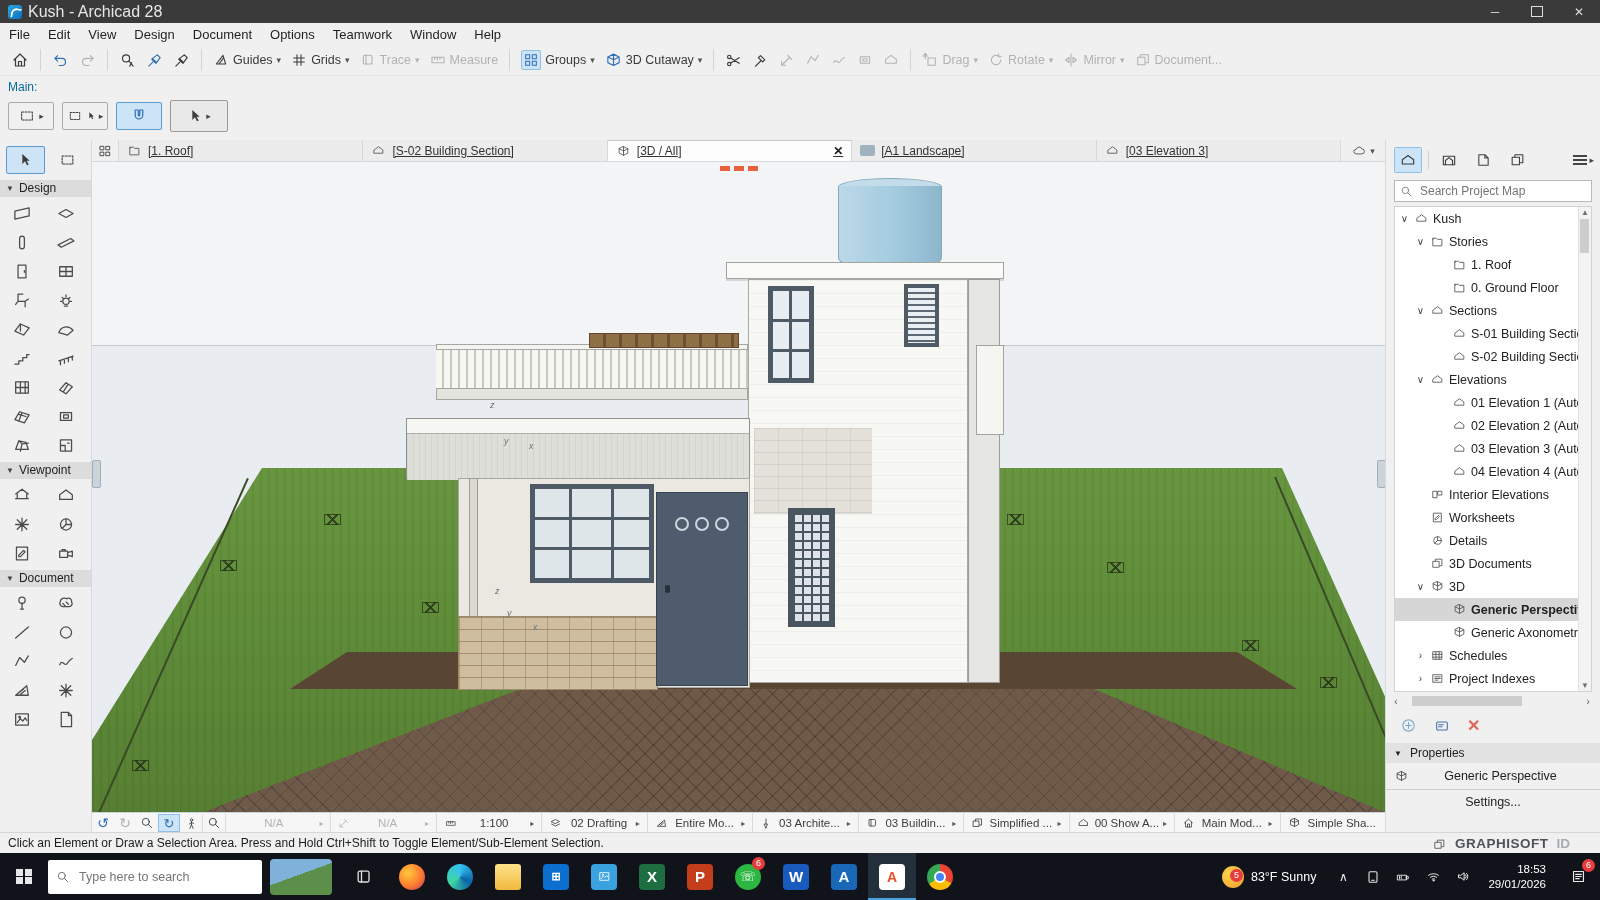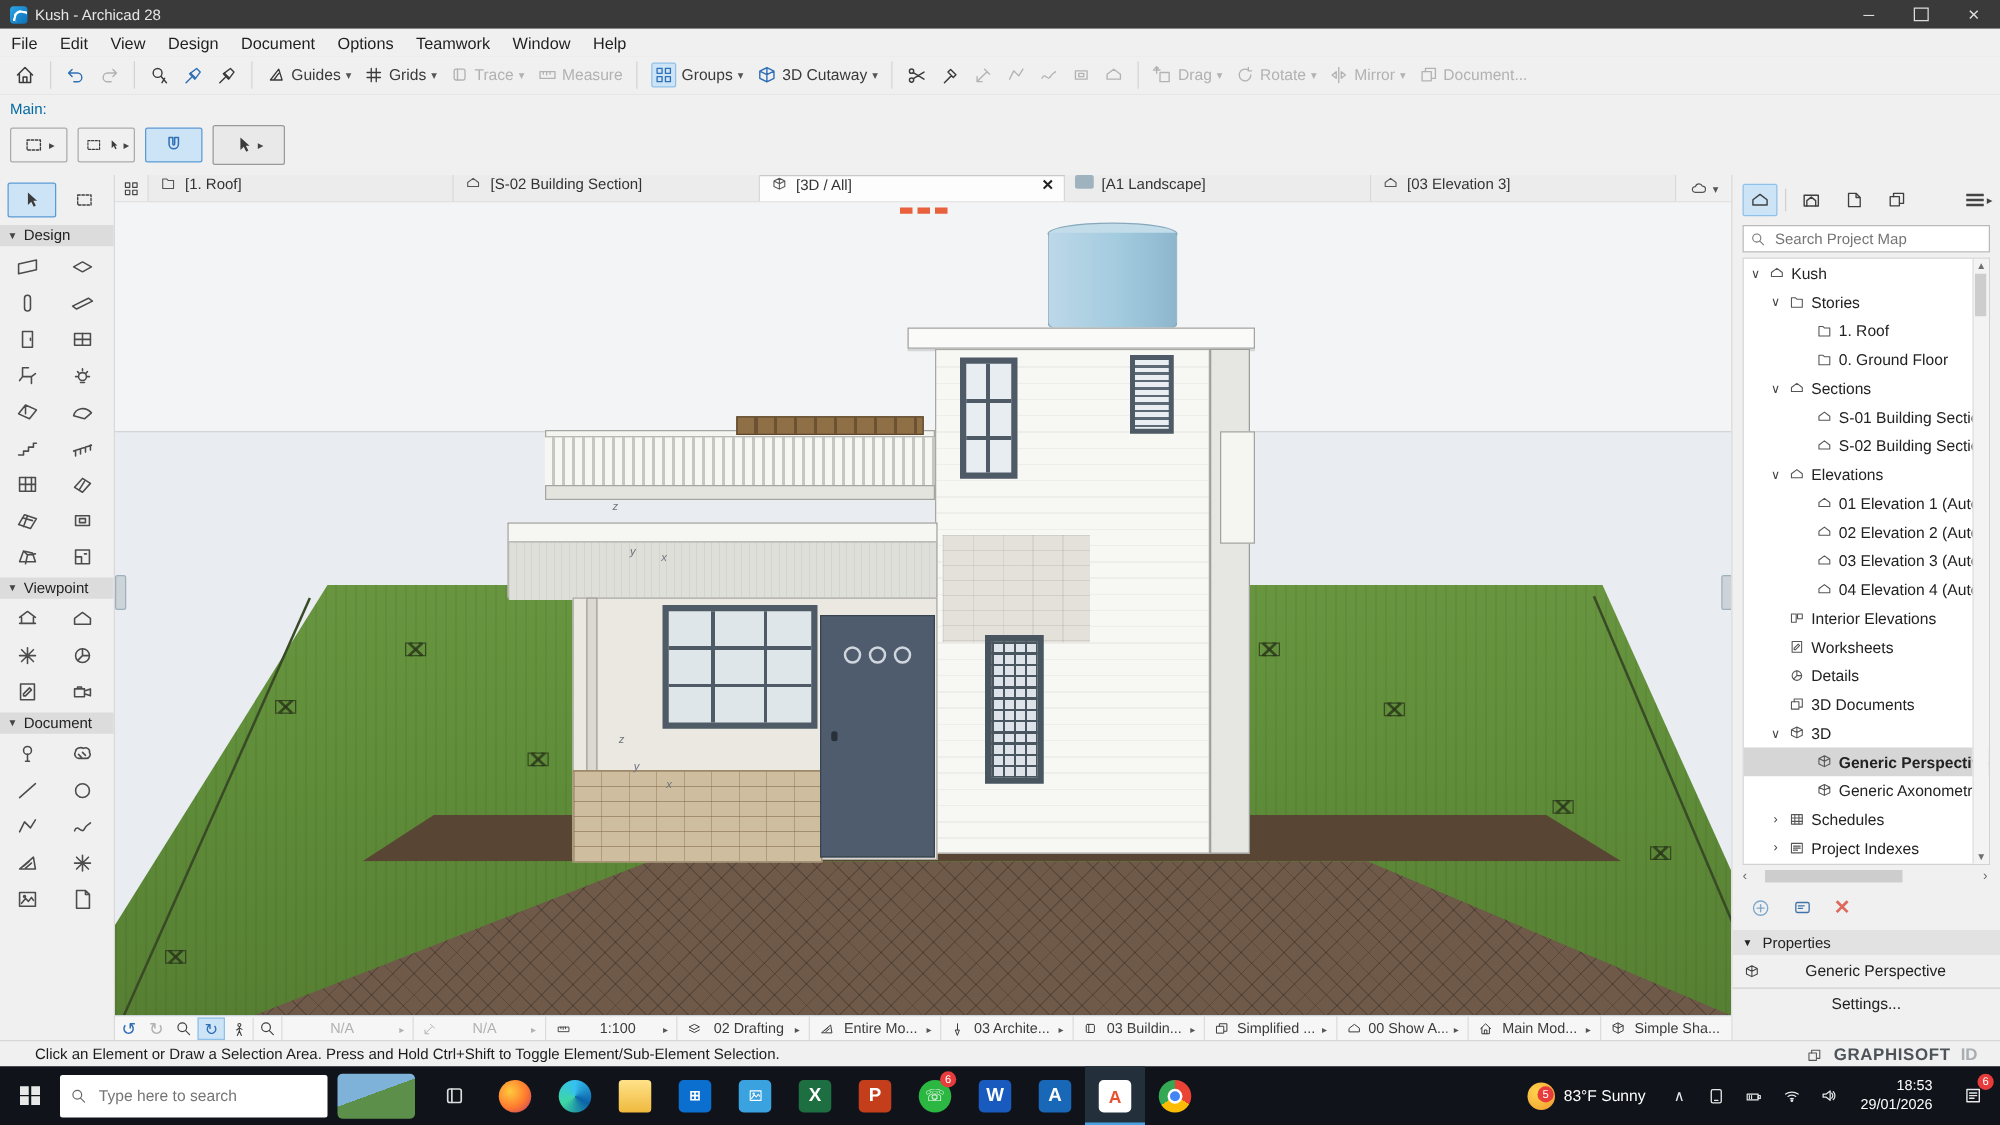--- a/index.html
+++ b/index.html
@@ -28,21 +28,21 @@
   .blue{color:#2f6fb5;}
   
   #mainlabel{left:8px;top:80px;font-size:12px;color:#0369a1;}
   #toolrow{left:8px;top:100px;display:flex;gap:8px;align-items:center;}
   .mbtn{height:26px;min-width:44px;background:#f0f0f0;border:1px solid #ababab;border-radius:2px;display:flex;align-items:center;justify-content:center;gap:3px;color:#3c3c3c;}
   .mbtn.active{background:#cde4f7;border-color:#5b9bd5;color:#2f6fb5;}
   .mbtn.big{height:30px;min-width:56px;background:#e9e9e9;border-color:#9a9a9a;}
   .fly{font-size:9px;color:#444;}
   
   #tabbar{left:92px;top:140px;width:1293px;height:22px;background:#f0f0f0;display:flex;align-items:stretch;border-bottom:1px solid #d8d8d8;box-sizing:border-box;}
-  .tab{flex:1;display:flex;align-items:flex-start;gap:6px;padding:0 8px;border-right:1px solid #d8d8d8;background:#ececec;color:#333;font-size:12px;white-space:nowrap;overflow:hidden;}
+  .tab{flex:1;display:flex;align-items:center;gap:6px;padding:0 8px;border-right:1px solid #d8d8d8;background:#ececec;color:#333;font-size:12px;white-space:nowrap;overflow:hidden;text-decoration:underline;}
   .tab.active{background:#fdfdfd;border-top:1px solid #c9c9c9;border-bottom:none;}
   .tab .x{margin-left:auto;font-weight:bold;color:#222;}
   #quadbtn{width:26px;display:flex;align-items:center;justify-content:center;background:#f0f0f0;border-right:1px solid #d8d8d8;color:#444;}
   #tabcloud{width:44px;display:flex;align-items:center;justify-content:center;gap:3px;color:#555;background:#f0f0f0;}
   
   #toolbox{left:0;top:140px;width:92px;height:692px;background:#f0f0f0;border-right:1px solid #d9d9d9;box-sizing:border-box;overflow:hidden;}
   .tbx-top{display:flex;gap:4px;padding:6px 4px 6px 6px;}
   .tbx-btn{width:38px;height:26px;display:flex;align-items:center;justify-content:center;border:1px solid transparent;border-radius:2px;color:#3c3c3c;}
   .tbx-btn.active{background:#cde4f7;border-color:#5b9bd5;}
   .shead{background:#dcdcdc;color:#222;font-size:12px;padding:1px 4px 2px 6px;display:flex;align-items:center;gap:5px;}
@@ -80,22 +80,22 @@
   #settingsrow{border-top:1px solid #cfcfcf;text-align:center;padding:5px 0;color:#222;font-size:12.5px;background:#f0f0f0;}
   
   #quickbar{left:92px;top:812px;width:1293px;height:20px;background:#f6f6f6;border-top:1px solid #c9d4dc;display:flex;align-items:center;font-size:11.5px;color:#3c3c3c;overflow:hidden;}
   .qic{display:flex;align-items:center;justify-content:center;width:22px;height:18px;color:#3f3f3f;flex:0 0 auto;}
   .qic.active{background:#cde4f7;border:1px solid #8fc0e8;box-sizing:border-box;}
   .qitem{display:flex;align-items:center;gap:5px;padding:0 7px;height:100%;border-left:1px solid #dcdcdc;flex:1;min-width:0;}
   .qitem .ql{white-space:nowrap;overflow:hidden;flex:1;text-align:center;}
   .qarr{font-size:8px;color:#555;}
   
   #statusbar{left:0;top:832px;width:1600px;height:21px;background:#f0f0f0;border-top:1px solid #d6d6d6;display:flex;align-items:center;box-sizing:border-box;}
-  #statusmsg{padding-left:8px;font-size:12px;color:#1c1c1c;margin-left:20px;}
-  #brand{margin-left:auto;display:flex;align-items:flex-end;gap:8px;padding-right:18px;}
+  #statusmsg{padding-left:8px;font-size:12px;color:#1c1c1c;}
+  #brand{margin-left:auto;display:flex;align-items:flex-end;gap:8px;padding-right:30px;}
   #brand .g1{font-size:13.5px;font-weight:bold;color:#4d5359;letter-spacing:.5px;}
   #brand .g2{font-size:13.5px;color:#a9adb2;font-weight:bold;}
   
   #taskbar{left:0;top:853px;width:1600px;height:47px;background:#10141a;display:flex;align-items:center;color:#fff;}
   .tk{height:100%;display:flex;align-items:center;justify-content:center;}
   #tk-start{width:48px;}
   .winlogo{display:grid;grid-template-columns:7px 7px;grid-template-rows:7px 7px;gap:1.5px;}
   .winlogo i{background:#e8e8e8;display:block;}
   #tk-search{width:214px;height:34px;background:#fff;border-radius:2px;display:flex;align-items:center;gap:7px;padding:0 8px;box-sizing:border-box;color:#555;}
   #tk-search input{border:none;outline:none;flex:1;font-size:12.5px;font-family:inherit;color:#444;background:transparent;}
@@ -372,21 +372,21 @@
         <rect x="5" y="5" width="14" height="14"></rect>
         <path d="M8 9h8M8 12h8M8 15h5"></path>
       </symbol>
 </defs>
 </svg>
 
 <div id="root">
 
   <div id="titlebar" class="abs">
     <span class="logo"></span>
-    <span style="font-size:12px;">Kush - Archicad 28</span>
+    <span style="font-size:16px;">Kush - Archicad 28</span>
     <div class="wbtns">
       <span class="wbtn">─</span>
       <span class="wbtn">
           <i style="display:block;width:10px;height:9px;border:1.4px solid #ddd;"></i>
         </span>
       <span class="wbtn">✕</span>
     </div>
   </div>
 
   <div id="menubar" class="abs">

